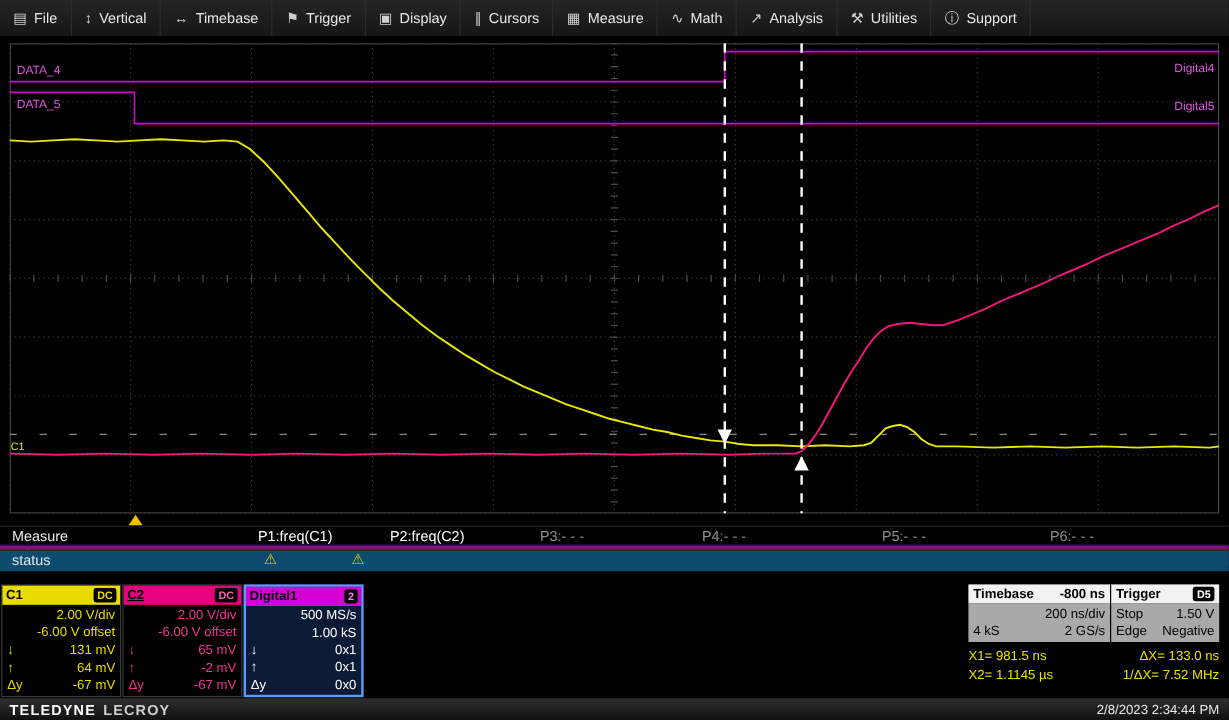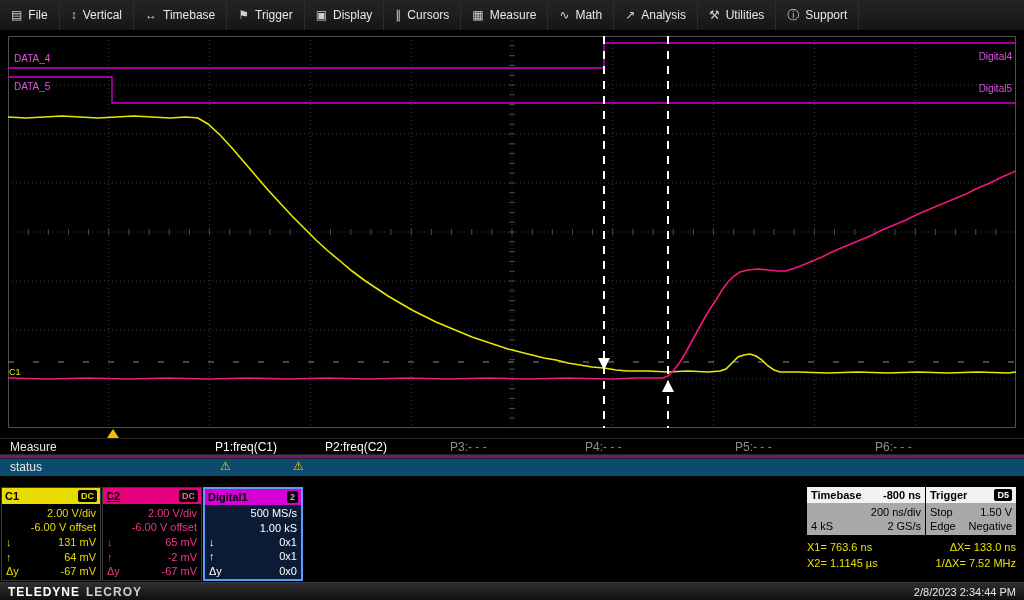--- a/index.html
+++ b/index.html
@@ -374,21 +374,21 @@
         </div>
       <div class="tt-row">
           <span>Edge</span>
           <span>Negative</span>
         </div>
     </div>
   </section>
 
   <section class="cursor-readout">
     <div class="cr-row">
-        <span>X1= 763.6 ns</span>
+        <span>X1= 981.5 ns</span>
         <span>ΔX=  133.0 ns</span>
       </div>
     <div class="cr-row">
         <span>X2= 1.1145 µs</span>
         <span>1/ΔX= 7.52 MHz</span>
       </div>
   </section>
 
   <footer class="footer">
     <div class="brand">

